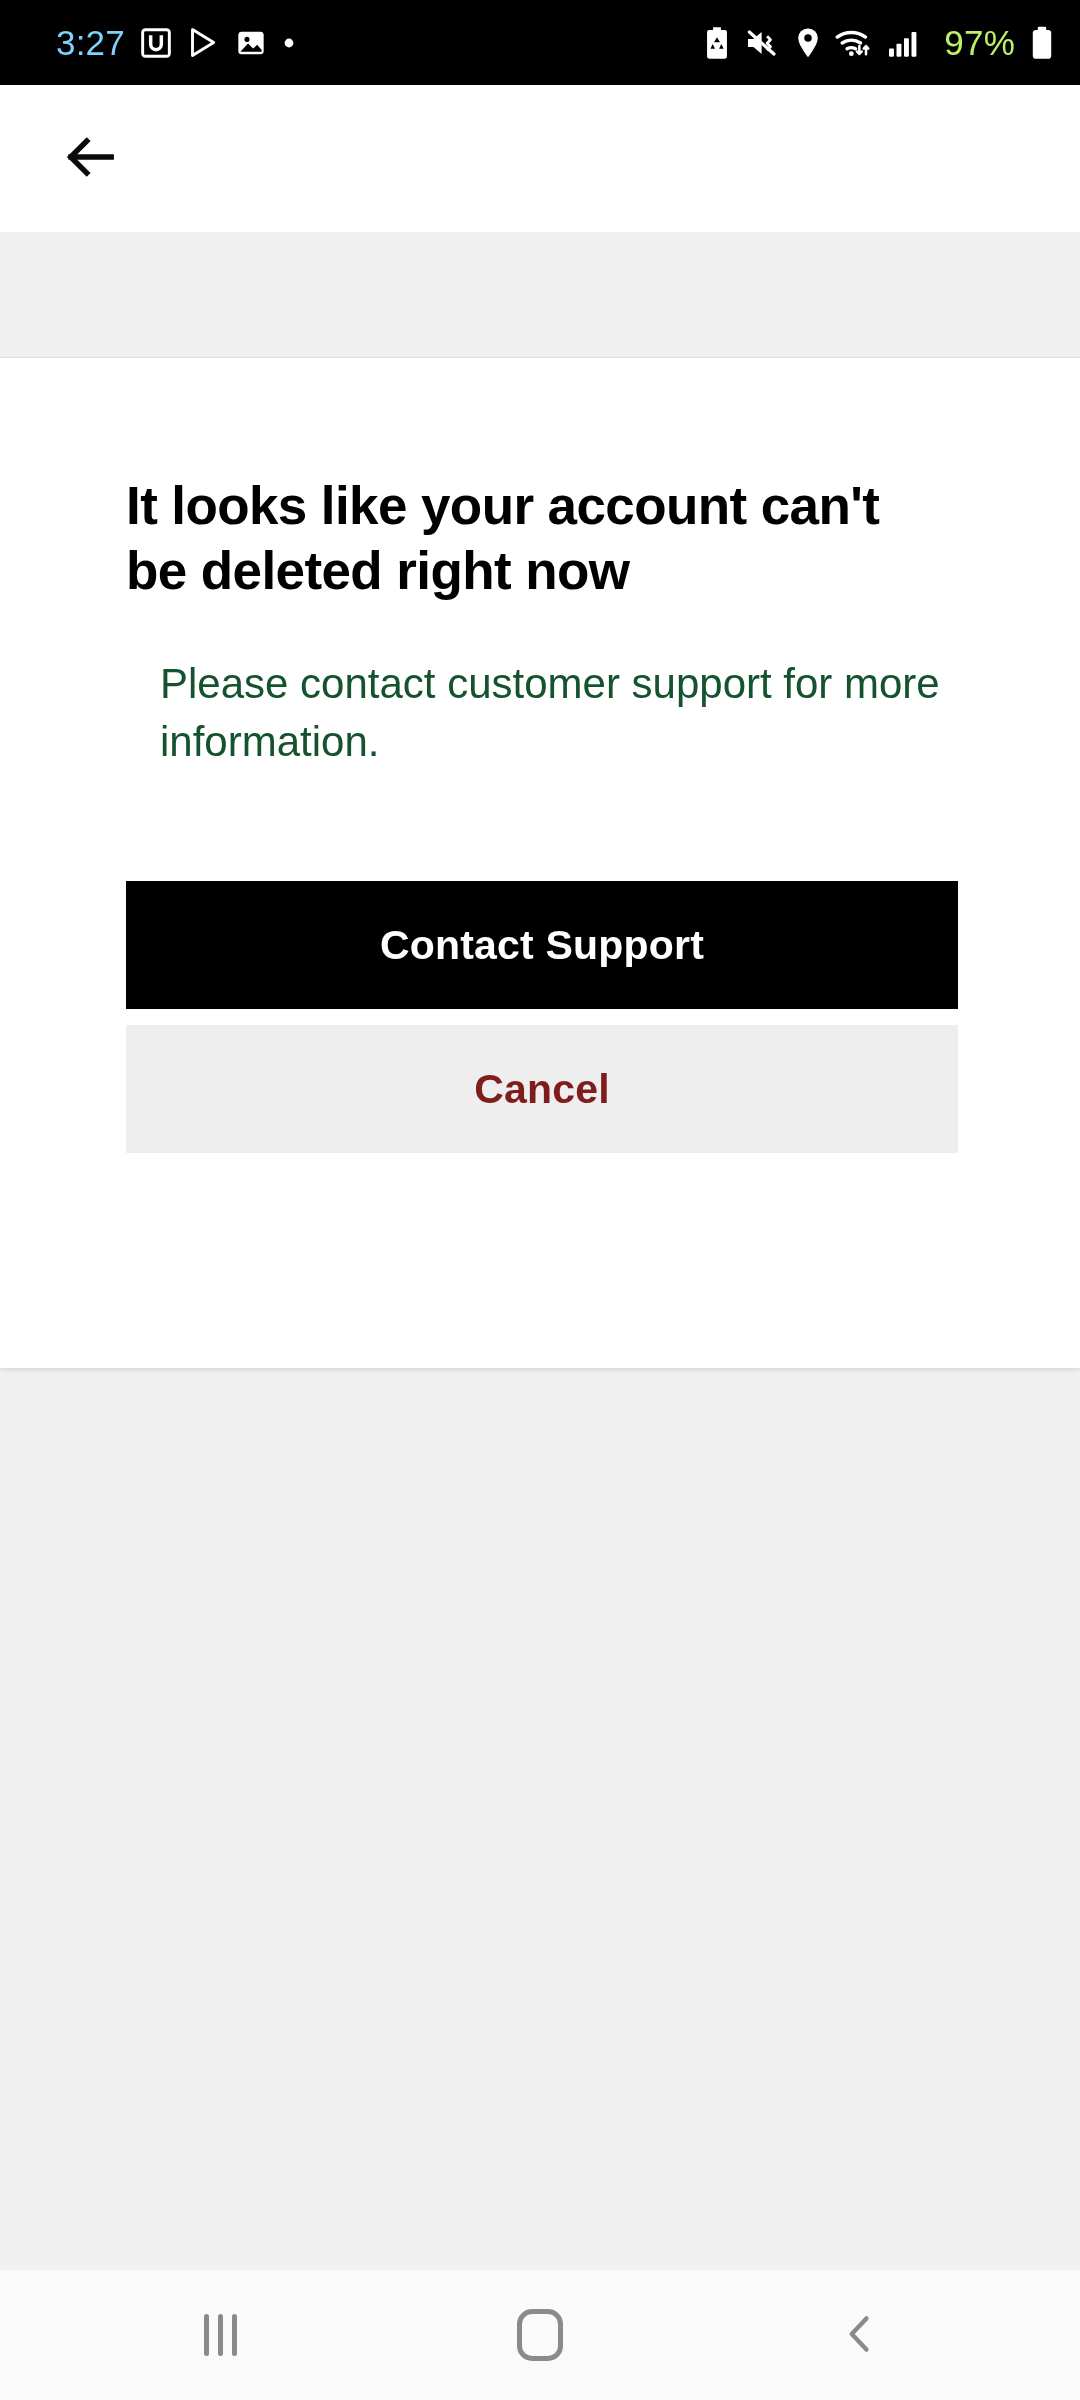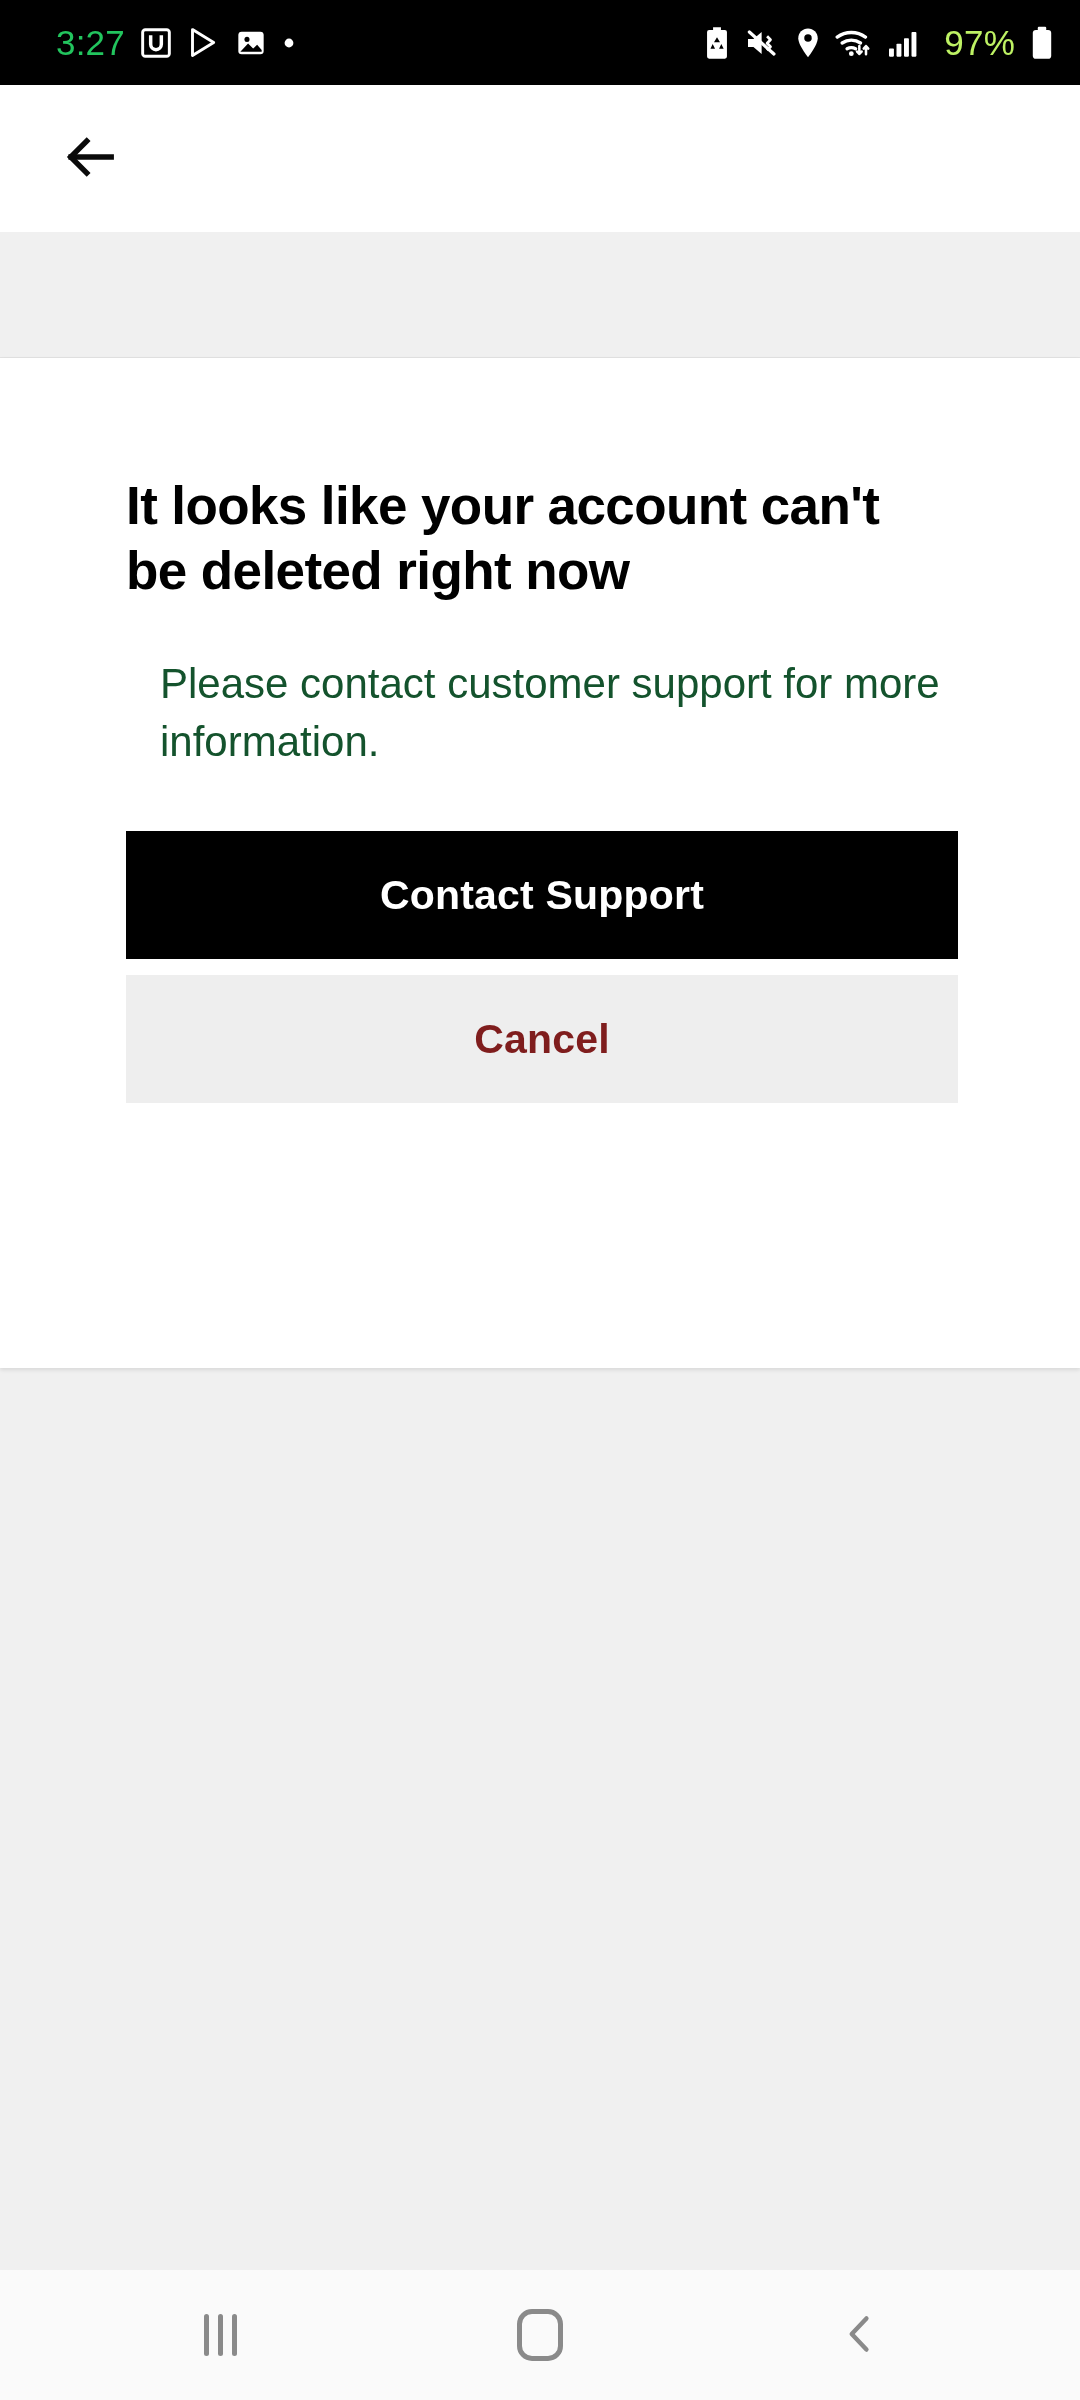--- a/index.html
+++ b/index.html
@@ -20,21 +20,21 @@
     height:85px;
     background:#000000;
     display:flex; align-items:center;
     justify-content:space-between;
     padding:0 26px 0 56px;
     flex:0 0 85px;
   }
   .status-left { display:flex; align-items:center; gap:15px; }
   .status-right { display:flex; align-items:center; gap:14px; }
   .clock {
-    color:#22c55e;
+    color:#7dd3fc;
     font-size:35px;
     letter-spacing:0.2px;
     font-family:"Liberation Sans", sans-serif;
   }
   .sb-icon { display:flex; align-items:center; justify-content:center; }
   .batt-pct {
     color:#bef264; font-size:35px; letter-spacing:0.2px;
     margin-left:9px; margin-right:1px;
   }
 
@@ -93,21 +93,21 @@
     width:832px;
     height:128px;
     border:none;
     cursor:pointer;
     font-size:41px;
     font-weight:bold;
     letter-spacing:0.2px;
     font-family:"Liberation Sans Narrow","Liberation Sans", sans-serif;
   }
   .btn-primary {
-    margin-top:60px;
+    margin-top:110px;
     background:#000000;
     color:#ffffff;
   }
   .btn-secondary {
     margin-top:16px;
     background:#eeeeee;
     color:#7f1d1d;
   }
 
   

